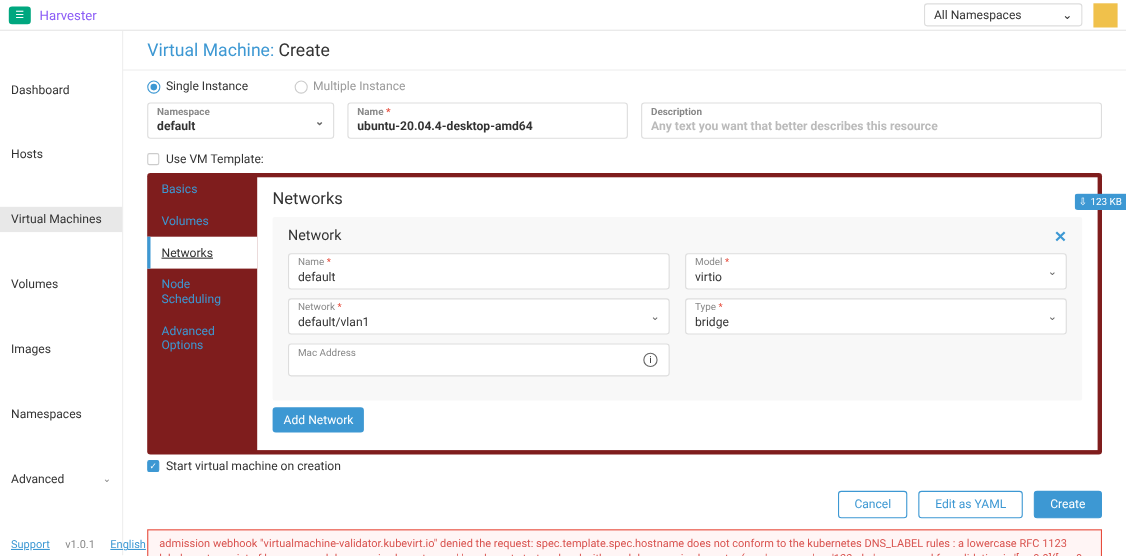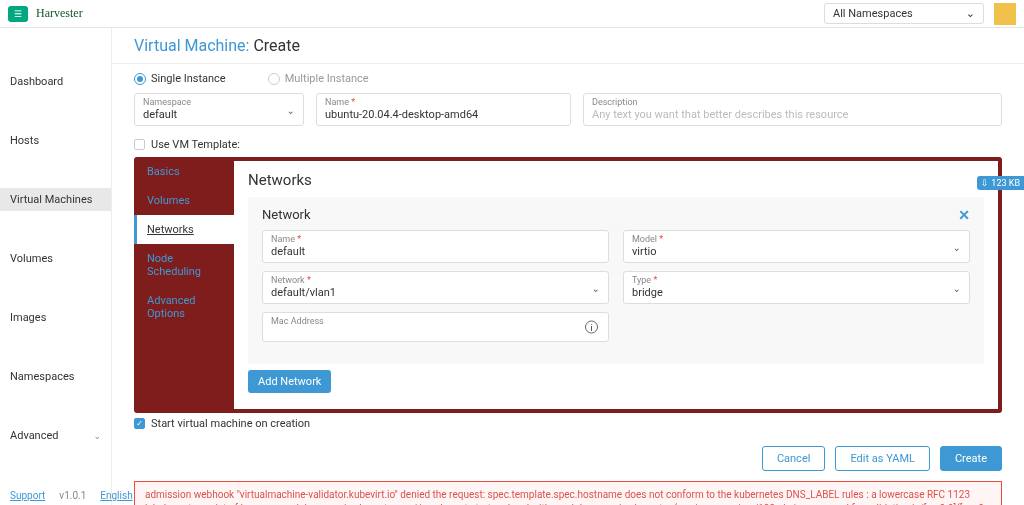--- a/index.html
+++ b/index.html
@@ -1,21 +1,21 @@
 <!DOCTYPE html>
 <html><head>
 <meta charset="utf-8">
 <style>
 * { box-sizing: border-box; margin: 0; padding: 0; font-family: -apple-system, BlinkMacSystemFont, "Segoe UI", Roboto, sans-serif; }
 body { font-size: 12px; color: #333; background: #fff; width: 1024px; height: 505px; overflow: hidden; position: relative; }
 
 .topbar { height: 28px; border-bottom: 1px solid #e5e5e5; display: flex; align-items: center; padding: 0 8px; }
 .logo { width: 20px; height: 16px; background: #00a77f; border-radius: 3px; margin-right: 8px; display:flex; align-items:center; justify-content:center; color:#fff; font-size:9px;}
-.product-name { font-size: 12px; color: #14532d; font-family: Liberation Serif, serif; }
-.ns-select { margin-left: auto; border: 1px solid #ddd; padding: 3px 8px; font-size: 11px; width: 160px; display: flex; align-items: center; justify-content: space-between; cursor: pointer; border-radius:3px;}
+.product-name { font-size: 12px; color: #8b5cf6; }
+.ns-select { margin-left: auto; border: 1px solid #ddd; padding: 3px 8px; font-size: 11px; width: 144px; display: flex; align-items: center; justify-content: space-between; cursor: pointer; border-radius:3px;}
 .avatar { width: 22px; height: 22px; background: #f0c14b; margin-left: 10px; }
 
 .layout { display: flex; height: calc(100% - 28px); }
 .sidebar { width: 112px; border-right: 1px solid #eee; padding-top: 6px; }
 .sidebar-item { padding: 5px 10px; font-size: 11px; color: #333; cursor: pointer; display:flex; justify-content:space-between; align-items:center;margin-top:36px;}
 .sidebar-item.active { background: #e8e8e8; }
 
 .main { flex: 1; display: flex; flex-direction: column; overflow: auto; position: relative; }
 .page-header { padding: 8px 22px 8px; }
 .page-title { font-size: 16px; color: #333; }
@@ -24,21 +24,21 @@
 
 .form-area { padding: 0 22px; flex:1; }
 .instance-row { display: flex; align-items: flex-start; gap: 42px; padding: 8px 0; }
 .radio { display: flex; align-items: center; gap: 5px; font-size: 11px; cursor:pointer;}
 .radio-dot { width: 12px; height: 12px; border-radius: 50%; border: 1px solid #ccc; display:inline-flex; align-items:center; justify-content:center;}
 .radio-dot.checked { border-color: #3d98d3;}
 .radio-dot.checked::after{content:""; width:6px; height:6px; border-radius:50%; background:#3d98d3;}
 .radio.unchecked .radio-dot{border-color:#ccc;}
 .radio.unchecked{color:#999;}
 
-.row3 { display: flex; gap: 12px; margin-bottom: 8px; }
+.row3 { display: flex; gap: 12px; margin-bottom: 8px; font-weight: bold; }
 .fieldbox { border: 1px solid #ddd; border-radius: 3px; padding: 3px 8px 4px; flex: 1; min-height:30px; position:relative;}
 .fieldbox.sm{flex:0 0 170px;}
 .fieldbox-label { font-size: 9px; color: #888; }
 .fieldbox-label .req{color:#e74c3c;}
 .fieldbox-value { font-size: 11px; color: #333; margin-top:1px;}
 .fieldbox-placeholder{font-size:11px; color:#bbb; margin-top:1px;}
 .fieldbox .chev{position:absolute; right:8px; top:50%; transform:translateY(-50%); color:#666; font-size:10px;}
 
 .checkbox-row{display:flex; align-items:center; gap:6px; font-size:11px; padding:4px 0 6px;}
 .checkbox-row .cbox{width:11px;height:11px;border:1px solid #ccc; border-radius:2px;}

